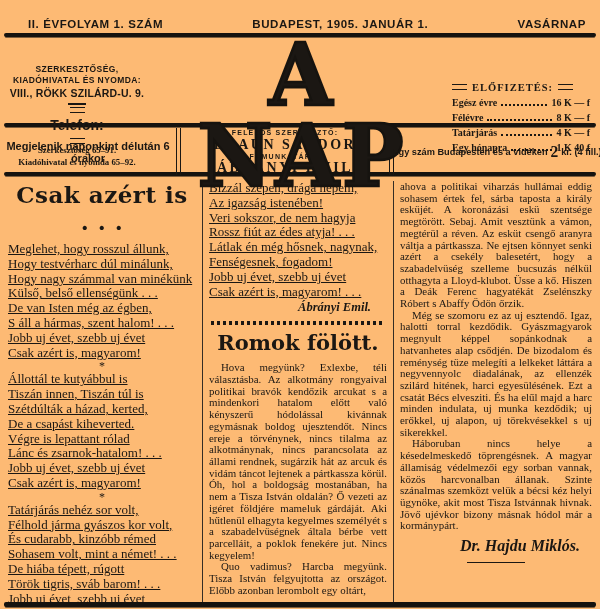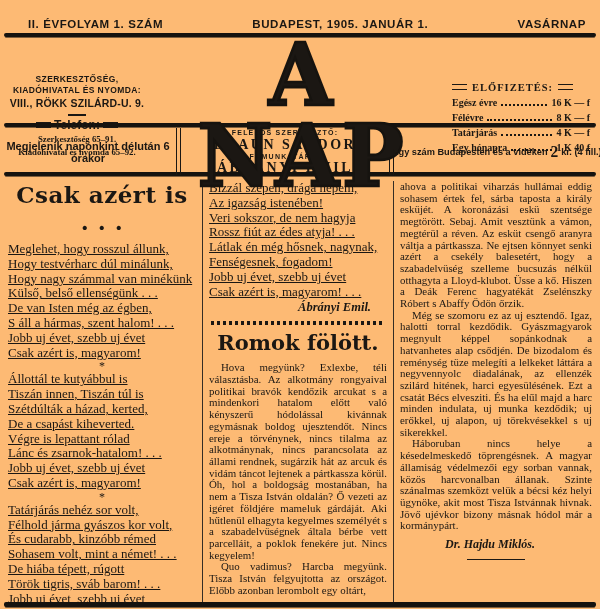--- a/index.html
+++ b/index.html
@@ -18,21 +18,21 @@
   .rule-heavy{
     height:4px;background:#16130f;margin:0 4px;border-radius:2px;
     box-shadow:0 2px 0 -1px rgba(22,19,15,.55);
   }
   
   .masthead{display:grid;grid-template-columns:154px 1fr 150px;height:86px;align-items:center;}
   .office-box{text-align:center;line-height:1.3;padding-top:2px;font-family:"Liberation Sans",sans-serif;}
   .office-small{font-size:8.5px;font-weight:bold;letter-spacing:.4px;}
   .office-addr{font-size:10.5px;font-weight:bold;letter-spacing:.2px;margin-top:1px;}
   .mini-dash{width:18px;border-top:2px solid #1b1713;margin:3px auto 2px;}
-  .telefon-row{display:flex;align-items:center;justify-content:center;gap:3px;font-size:12px;font-weight:bold;}
+  .telefon-row{display:flex;align-items:center;justify-content:center;gap:3px;font-size:14px;font-weight:bold;flex-direction:column;}
   .dbl-line{width:15px;height:4px;border-top:1px solid #1b1713;border-bottom:1px solid #1b1713;}
   .phone-line{font-size:8.8px;font-family:"Liberation Serif",serif;font-weight:bold;margin-top:1px;}
   .paper-title{
     margin:0;text-align:center;font-family:"DejaVu Serif",serif;font-weight:900;
     font-size:82px;line-height:78px;letter-spacing:3px;
     -webkit-text-stroke:2.5px #16130f;transform:scaleY(1.04);
   }
   .subscription-box{padding:4px 10px 0 2px;}
   .sub-header{display:flex;align-items:center;justify-content:flex-start;gap:5px;
     font-weight:bold;font-size:10.5px;letter-spacing:1px;margin-bottom:4px;}
@@ -57,21 +57,21 @@
   .col{padding:0 6px;overflow:hidden;}
   .poem-title{font-family:"DejaVu Serif",serif;font-weight:bold;font-size:23px;text-align:center;
     margin:0 0 7px;letter-spacing:.5px;}
   .poem-stanza{white-space:pre-line;font-size:13px;line-height:14.8px;text-decoration:underline;}
   .stanza-sep{text-align:center;font-size:12px;line-height:10px;margin:1px 0;}
   .poem-author{text-align:right;font-style:italic;font-weight:bold;font-size:12.5px;padding-right:16px;margin-top:1px;}
   .sep-zigzag{height:4px;margin:6px 2px 5px;background:repeating-linear-gradient(90deg,#1b1713 0 3px,transparent 3px 6px);}
   .article-title{font-family:"DejaVu Serif",serif;font-weight:bold;font-size:21px;text-align:center;margin:2px 0 7px;}
   .article-p{margin:0;font-size:10.9px;line-height:11.7px;text-align:justify;text-indent:12px;}
   .article-p.no-indent{text-indent:0;}
-  .article-author{text-align:center;font-style:italic;font-weight:bold;font-size:12px;padding-right:12px;margin-top:5px;}
+  .article-author{text-align:right;font-style:italic;font-weight:bold;font-size:16px;padding-right:12px;margin-top:5px;}
   .end-rule{width:58px;border-top:1.5px solid #1b1713;margin:7px auto 0;}
   .bottom-rule{height:5px;}
 </style>
 </head>
 <body>
 
 <div class="page">
 
   <header class="topstrip">
     <span>II. ÉVFOLYAM 1. SZÁM</span>

